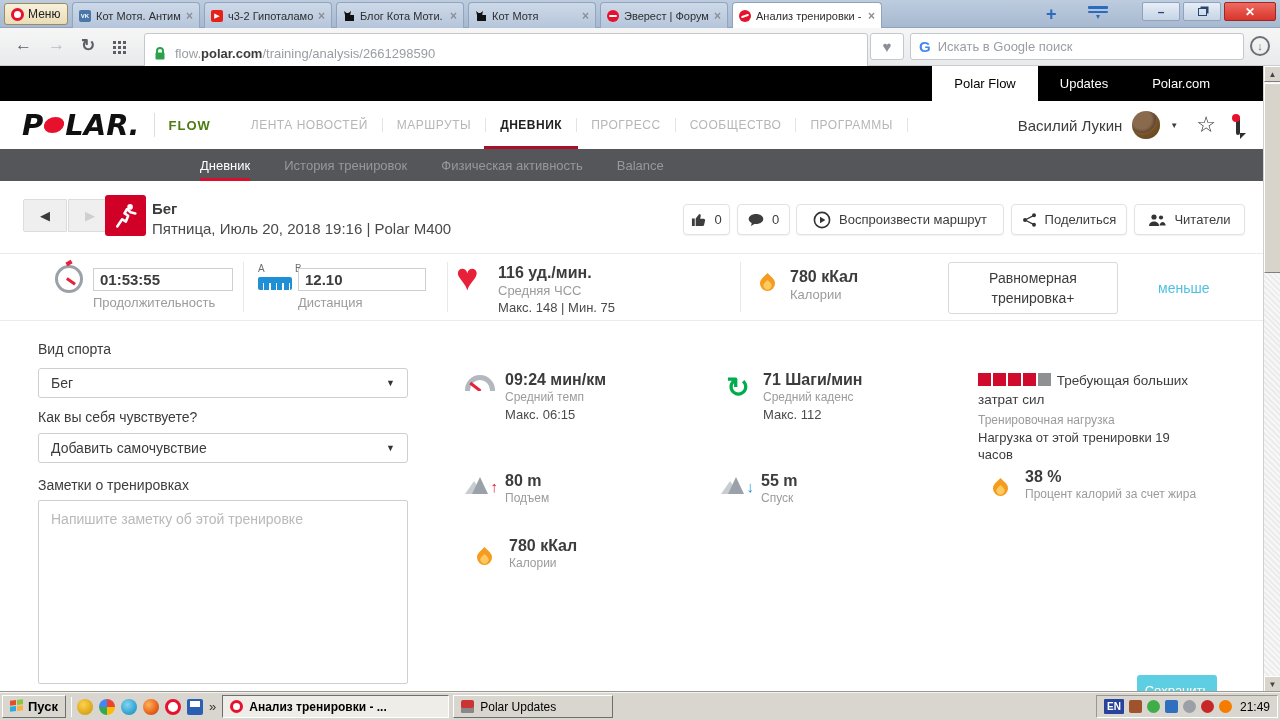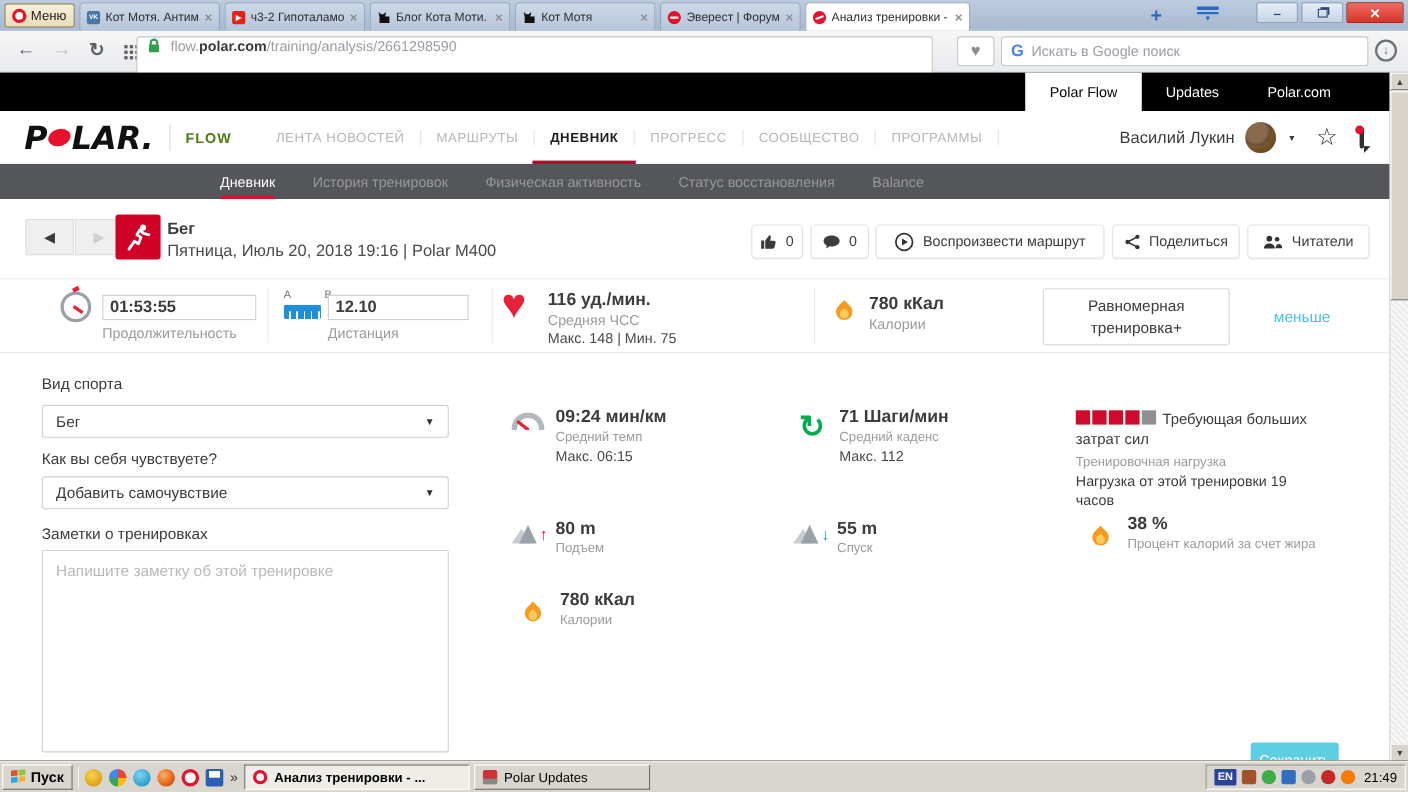--- a/index.html
+++ b/index.html
@@ -29,21 +29,21 @@
 .winbtns{position:absolute;right:4px;top:2px;display:flex;gap:3px}
 .winbtn{width:38px;height:19px;background:linear-gradient(#e7eef7,#c6d4e6);border:1px solid #8fa3bd;border-radius:2px;display:flex;align-items:center;justify-content:center;color:#2c456e;font-size:12px;font-weight:bold}
 .winbtn.close{width:52px;background:linear-gradient(#ef6a60,#d7352b);border-color:#9c2921;color:#fff}
 .restore-glyph{width:9px;height:8px;border:1.5px solid #2c456e;box-shadow:2px -2px 0 -0.5px #2c456e}
 
 
 .toolbar{position:absolute;left:0;top:28px;width:1280px;height:38px;background:linear-gradient(#f6f6f6,#e9eaec);border-bottom:1px solid #c9ccd1}
 .navbtn{position:absolute;top:7px;font-size:17px;font-weight:bold;color:#5a5f66}
 .navbtn.disabled{color:#b7bcc2}
 .grid9{position:absolute;left:113px;top:13px;width:3px;height:3px;background:#5a5f66;box-shadow:5px 0 #5a5f66,10px 0 #5a5f66,0 5px #5a5f66,5px 5px #5a5f66,10px 5px #5a5f66,0 10px #5a5f66,5px 10px #5a5f66,10px 10px #5a5f66}
-.urlbox{position:absolute;left:124px;top:5px;width:724px;height:40px;background:#fff;border:1px solid #c4c7cc;border-radius:3px;display:flex;align-items:flex-start;padding:0 8px;gap:8px}
+.urlbox{position:absolute;left:144px;top:5px;width:724px;height:40px;background:#fff;border:1px solid #c4c7cc;border-radius:3px;display:flex;align-items:center;padding:0 8px;gap:8px}
 .urltext{font-size:13px;color:#9a9da3;white-space:nowrap}
 .urltext .dom{color:#3c3c3c;font-weight:bold}
 .heartbtn{position:absolute;left:870px;top:5px;width:34px;height:27px;background:#fff;border:1px solid #c4c7cc;border-radius:3px;display:flex;align-items:center;justify-content:center;color:#8a8f96;font-size:15px}
 .searchbox{position:absolute;left:910px;top:5px;width:334px;height:27px;background:#fff;border:1px solid #c4c7cc;border-radius:3px;display:flex;align-items:center;padding:0 8px;gap:7px}
 .searchbox input{border:none;outline:none;flex:1;font-size:13px;color:#555;font-family:"Liberation Sans",sans-serif;background:transparent}
 .searchbox input::placeholder{color:#9a9da3}
 .gicon{color:#4285f4;font-weight:bold;font-size:15px}
 .dlbtn{position:absolute;left:1250px;top:8px;width:20px;height:20px;border:2px solid #6b7077;border-radius:50%;display:flex;align-items:center;justify-content:center;font-size:11px;font-weight:bold;color:#6b7077}
 
 
@@ -287,21 +287,20 @@
     <span class="caret">▼</span>
     <span class="star">☆</span>
     <span class="chatwrap"><span class="chaticon"></span><span class="chatdot"></span></span>
   </div>
 </div>
 
 <div class="subnav">
   <span class="sitem active">Дневник</span>
   <span class="sitem">История тренировок</span>
   <span class="sitem">Физическая активность</span>
-  <span class="sitem">Статус восстановления</span>
   <span class="sitem">Balance</span>
 </div>
 
 <div class="content">
 
   <div class="navbtn2 prev">◀</div>
   <div class="navbtn2 next">▶</div>
 
   <div class="runicon">
     <svg width="28" height="28" viewBox="0 0 24 24">
@@ -501,21 +500,21 @@
   <span class="qdiv"></span>
   <div class="qicons">
     <span class="qi" style="background:radial-gradient(circle at 40% 35%,#ffd24d,#c99000)"></span>
     <span class="qi" style="background:conic-gradient(#ea4335 0 25%,#fbbc05 0 50%,#34a853 0 75%,#4285f4 0)"></span>
     <span class="qi" style="background:radial-gradient(circle at 40% 35%,#7fd6f2,#0b84bd)"></span>
     <span class="qi" style="background:radial-gradient(circle at 35% 35%,#ffb15e,#e0570e 70%,#20418f)"></span>
     <span class="qi o-ring"></span>
     <span class="qi floppy"></span>
   </div>
   <span class="chev">»</span>
-  <div class="taskitem active" style="width:205px">
+  <div class="taskitem active" style="width:227px">
     <span class="taskimini o-ring"></span>
     <span>Анализ тренировки - ...</span>
   </div>
   <div class="taskitem" style="width:160px">
     <span class="taskimini sync-ic"></span>
     <span>Polar Updates</span>
   </div>
   <div class="tray">
     <span class="lang">EN</span>
     <span class="ti" style="background:#a0522d"></span>

